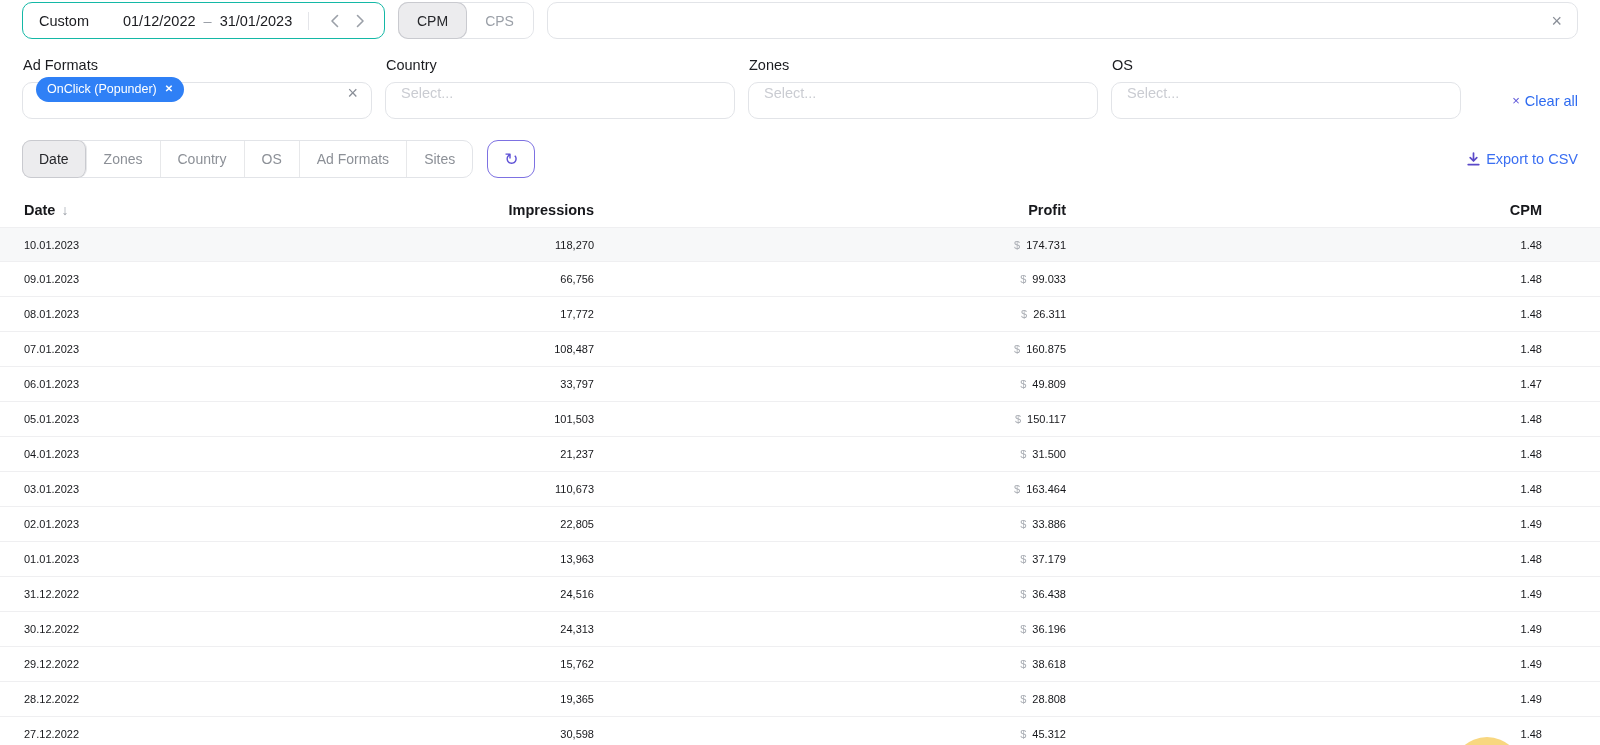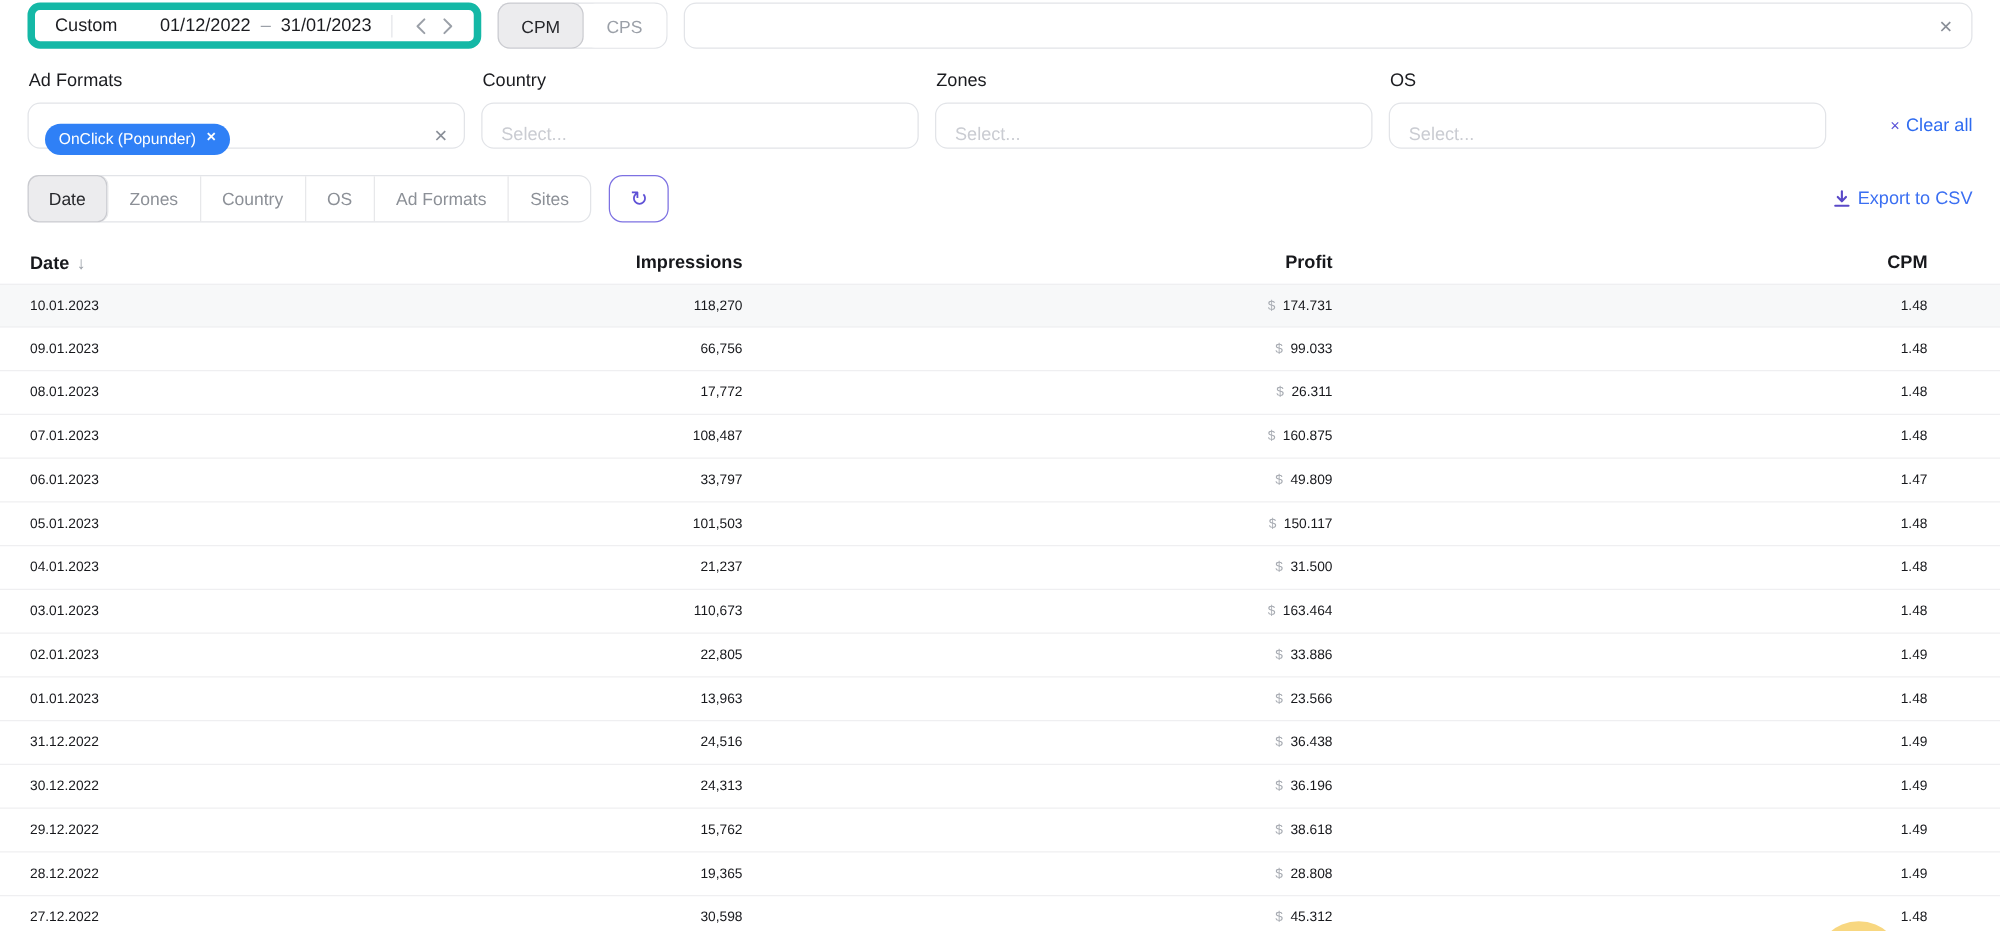--- a/index.html
+++ b/index.html
@@ -7,21 +7,21 @@
   body {
     width:1600px; height:745px; overflow:hidden; position:relative;
     background:#ffffff; color:#1b1c20;
     font-family:"Liberation Sans", sans-serif;
     font-size:14.5px;
   }
 
   
   .topbar { display:flex; align-items:stretch; gap:13px; margin:2px 22px 0; height:37px; }
   .range {
-    display:flex; align-items:center; border:6px solid #14b8a6; border-radius:10px;
+    display:flex; align-items:center; border:1px solid #14b8a6; border-radius:10px;
     padding:0 10px 0 16px; width:363px; flex:0 0 auto;
   }
   .range-label { color:#1b1c20; }
   .range-dates { margin-left:34px; display:flex; gap:8px; align-items:center; }
   .range-sep { color:#9ba0a8; }
   .range-divider { width:1px; height:18px; background:#e4e5e9; margin:0 12px 0 16px; }
   .chev {
     width:26px; height:26px; display:flex; align-items:center; justify-content:center;
     color:#9ba0a8; font-size:16px; cursor:pointer; user-select:none;
   }
@@ -45,21 +45,21 @@
     flex:1; border:none; outline:none; font:inherit; color:#1b1c20; background:transparent;
   }
   .x-icon { color:#8a8f98; font-size:18px; line-height:1; cursor:pointer; }
 
   
   .filters { display:flex; gap:13px; padding:0 22px; align-items:flex-end; margin-top:10px; }
   .fgroup { width:350px; flex:0 0 auto; }
   .flabel { font-size:14.5px; color:#1b1c20; margin:8px 0 9px 1px; }
   .ffield {
     height:37px; border:1px solid #e2e4e8; border-radius:10px;
-    display:flex; align-items:flex-start; padding:16px 13px;
+    display:flex; align-items:flex-end; padding:16px 13px;
     background:#fff;
   }
   .ffield input { flex:1; border:none; outline:none; font:inherit; background:transparent; color:#ef4444; width:100%; }
   .ffield input::placeholder { color:#caccd2; }
   .chip {
     background:#2f80f6; color:#fff; border-radius:15px; padding:5px 11px 6px;
     font-size:12.5px; display:flex; align-items:center; gap:8px; cursor:default;
   }
   .chip-x { font-size:10px; font-weight:bold; cursor:pointer; line-height:1; }
   .chip-spacer { flex:1; }
@@ -297,21 +297,21 @@
     <div class="cell r">
       <span class="dollar">$</span><span class="pval">33.886</span>
     </div>
     <div class="cell r">1.49</div>
   </div>
 
   <div class="grid-cols trow">
     <div class="cell">01.01.2023</div>
     <div class="cell r">13,963</div>
     <div class="cell r">
-      <span class="dollar">$</span><span class="pval">23.566</span>
+      <span class="dollar">$</span><span class="pval">37.179</span>
     </div>
     <div class="cell r">1.48</div>
   </div>
 
   <div class="grid-cols trow">
     <div class="cell">31.12.2022</div>
     <div class="cell r">24,516</div>
     <div class="cell r">
       <span class="dollar">$</span><span class="pval">36.438</span>
     </div>

